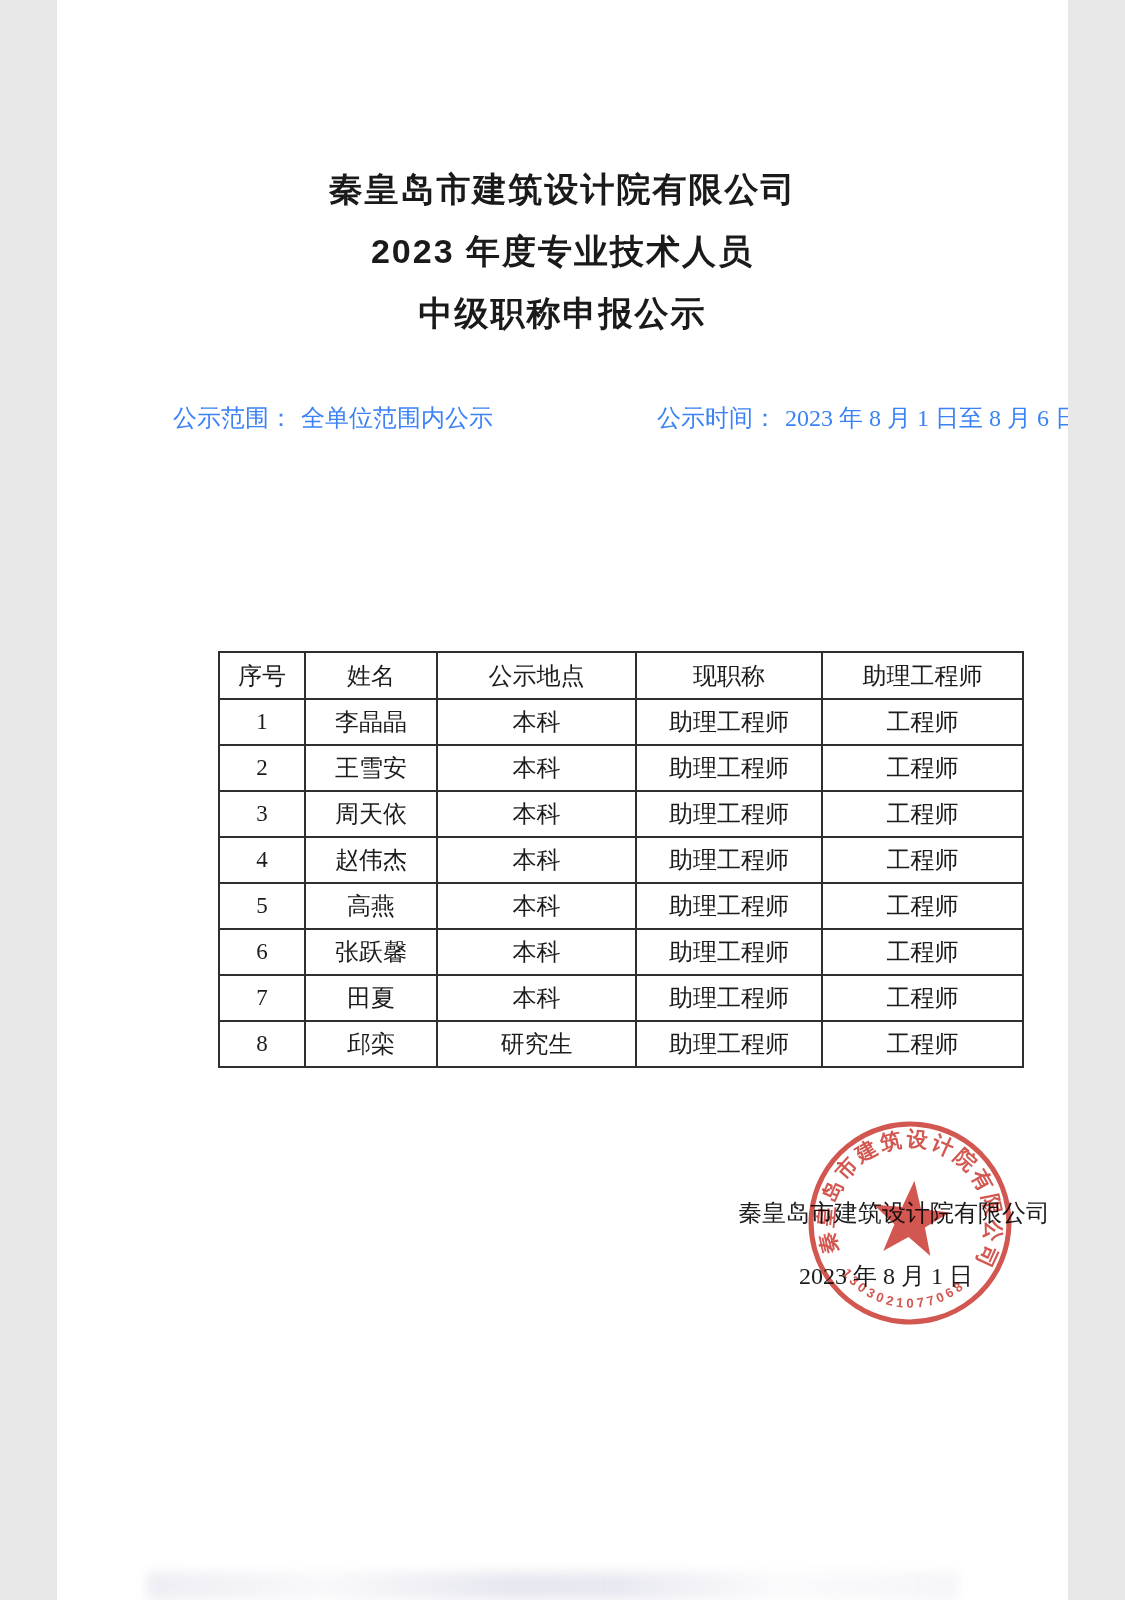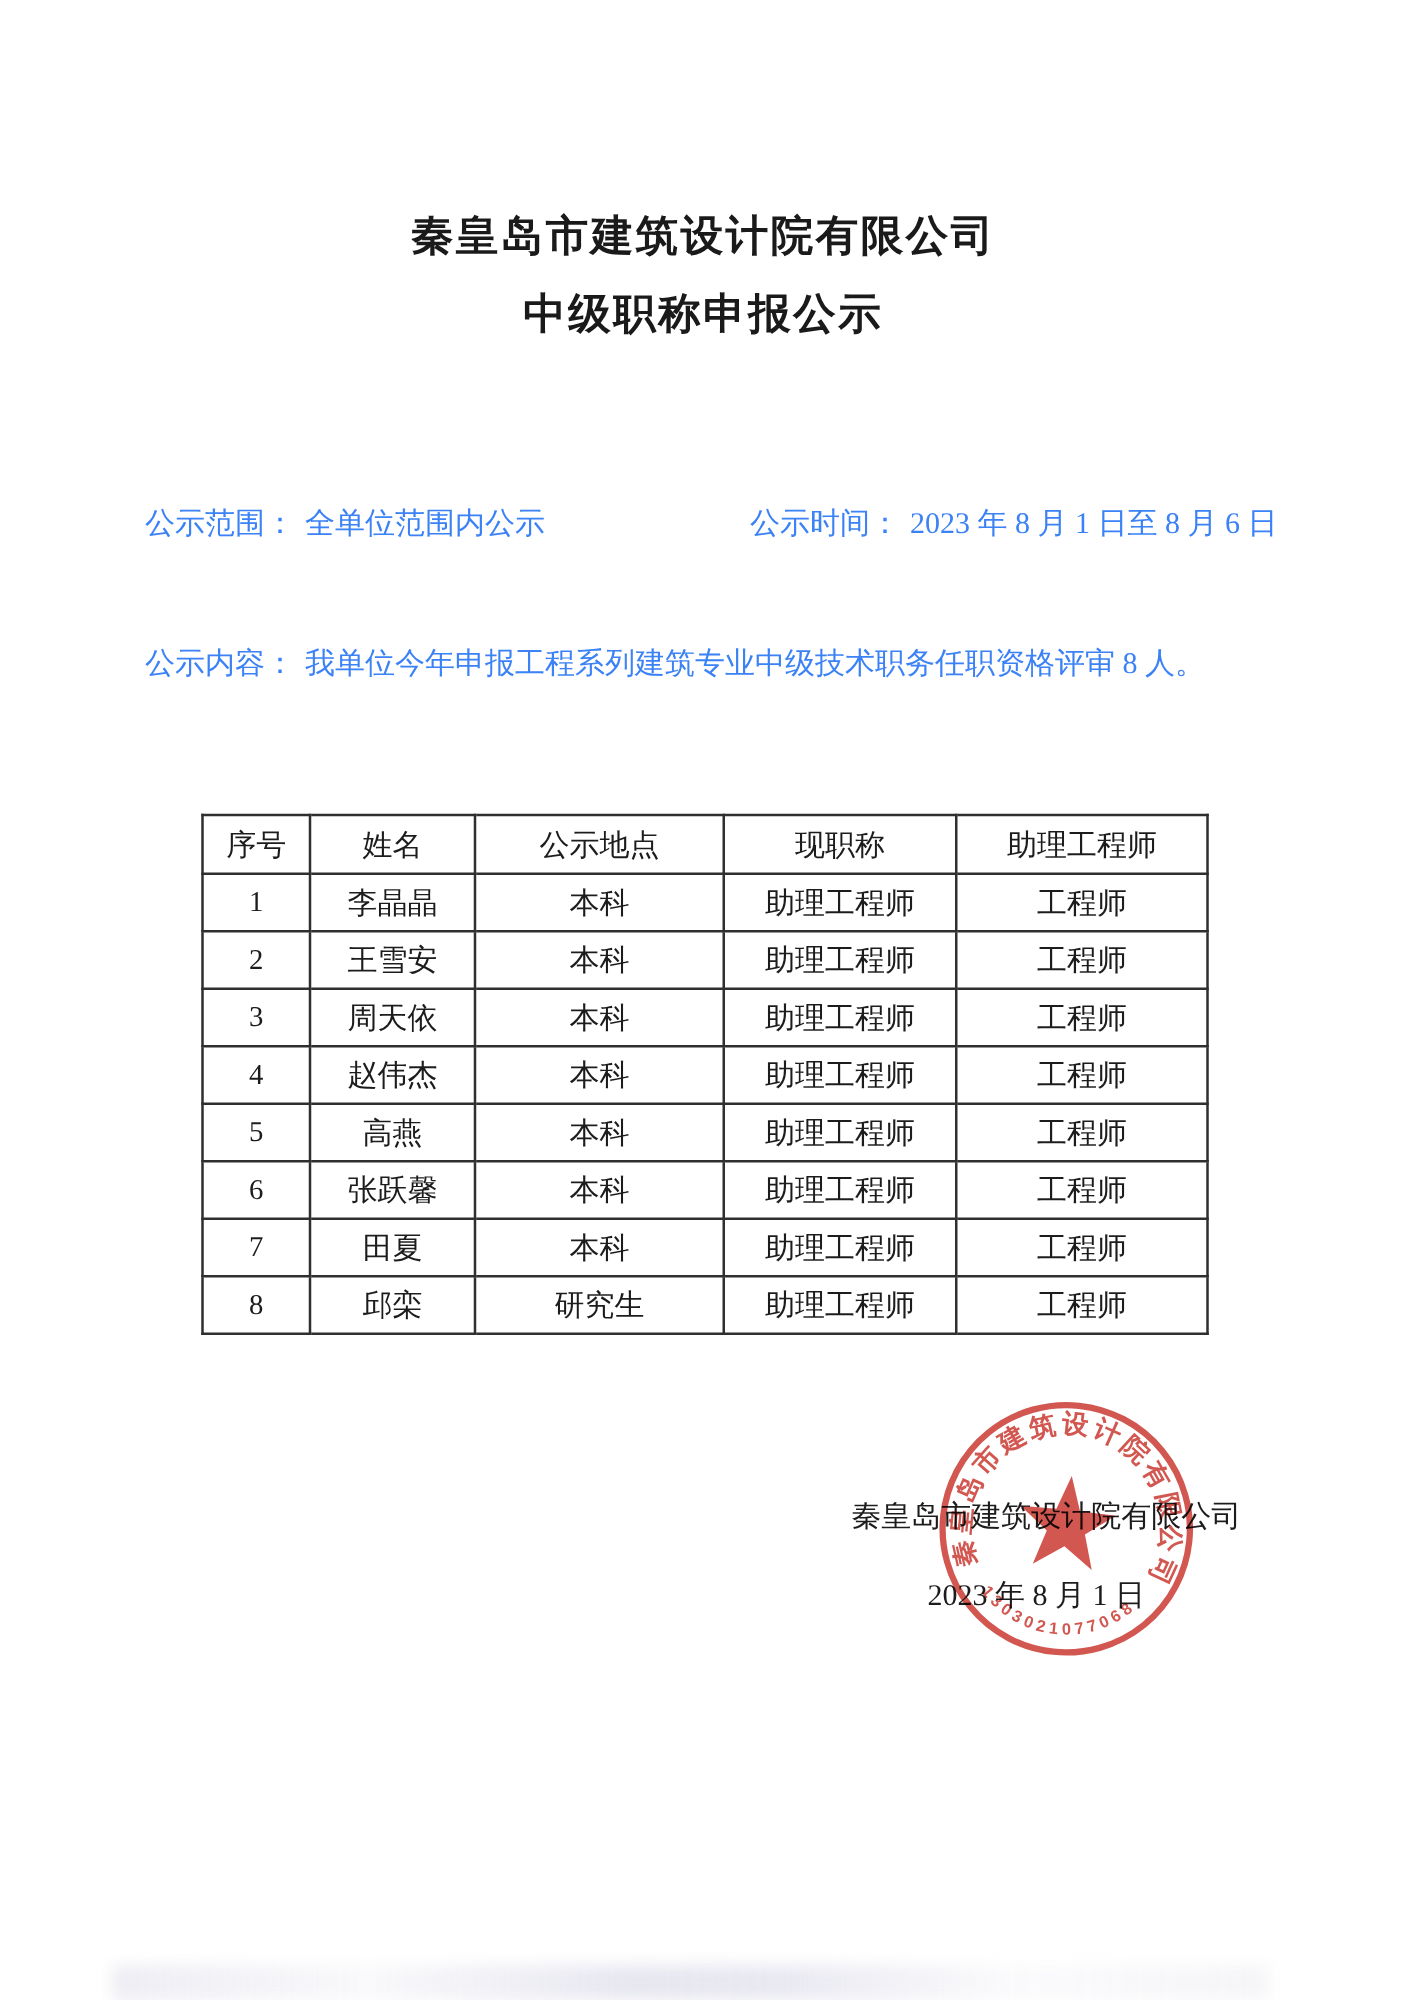--- a/index.html
+++ b/index.html
@@ -1,18 +1,18 @@
 <!DOCTYPE html>
 <html><head>
 <meta charset="utf-8">
 <style>
   html, body { margin: 0; padding: 0; background: #e8e8e8; }
   .page {
     position: relative;
-    width: 1125px;
+    width: 1011px;
     height: 1600px;
     background: #ffffff;
     font-family: "Liberation Serif", serif;
     color: #1d1d1d;
     overflow: hidden;
     margin: 0 auto;
   }
 
   
   .title-block {
@@ -135,31 +135,29 @@
     filter: blur(6px);
   }
 </style>
 </head>
 <body>
 
 <div class="page">
 
   <div class="title-block">
     <div>秦皇岛市建筑设计院有限公司</div>
+    <div>2023 年度专业技术人员</div>
     <div>中级职称申报公示</div>
   </div>
 
   <div class="info-line info-scope">
     <span class="lbl">公示范围：</span><span>全单位范围内公示</span>
   </div>
   <div class="info-line info-time">
     <span class="lbl">公示时间：</span><span>2023 年 8 月 1 日至 8 月 6 日</span>
-  </div>
-  <div class="info-line info-content">
-    <span class="lbl">公示内容：</span><span>我单位今年申报工程系列建筑专业中级技术职务任职资格评审 8 人。</span>
   </div>
 
 
   <table class="roster">
     <colgroup>
       <col style="width:86px">
         <col style="width:132px">
         <col style="width:199px">
         <col style="width:186px">
         <col style="width:201px">

